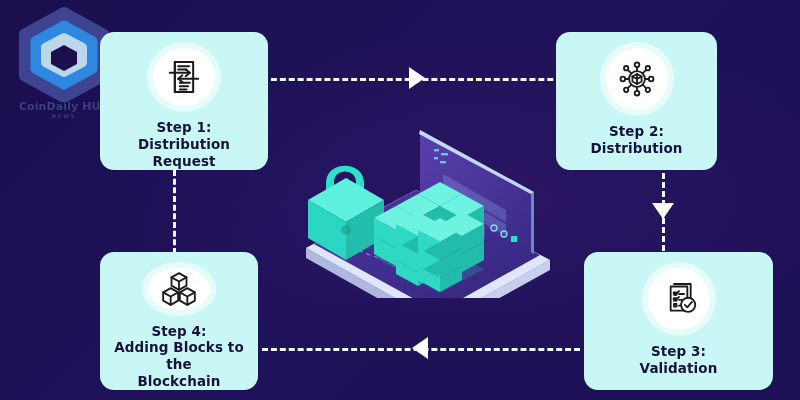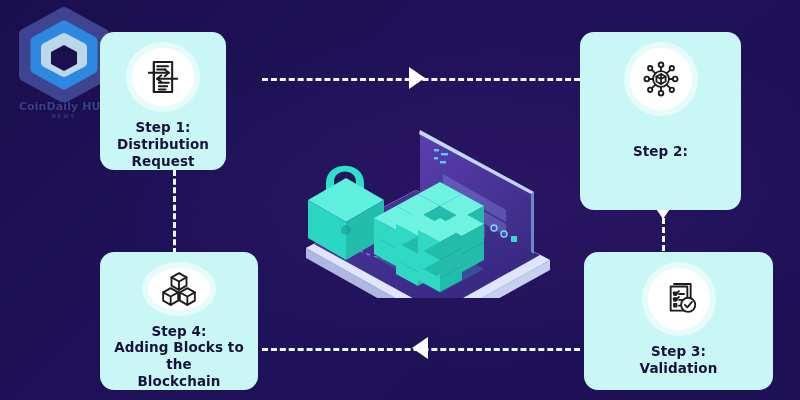--- a/index.html
+++ b/index.html
@@ -214,40 +214,40 @@
         <g>
           <polygon points="108,152 108,166 130,178 130,164" fill="#2fd9c4"></polygon>
           <polygon points="130,164 130,178 152,166 152,152" fill="#21bdaa"></polygon>
           <polygon points="130,158 130,172 152,184 152,170" fill="#2fd9c4"></polygon>
           <polygon points="152,170 152,184 174,172 174,158" fill="#21bdaa"></polygon>
         </g>
       </g>
     </svg>
   </div>
 
-  <div class="card" style="left:100px; top:32px; width:126px; height:138px;">
+  <div class="card" style="left:100px; top:32px; width:168px; height:138px;">
     <div class="icon-disc">
       <svg width="40" height="40" viewBox="0 0 48 48" fill="none" stroke="#1b1b1b" stroke-width="2.4" stroke-linecap="round" stroke-linejoin="round">
         <path d="M13 6 H35 V42 H13 Z"></path>
         <path d="M13 6 V42"></path>
         <path d="M17 11 H30 M17 15 H27"></path>
         <path d="M19 31 H31 M19 35 H29 M19 39 H27"></path>
         <path d="M7 19 H31"></path>
         <path d="M26 15 L31 19 L26 23"></path>
         <path d="M41 26 H17"></path>
         <path d="M22 22 L17 26 L22 30"></path>
       </svg>
     </div>
     <div class="card-label">
       <span>Step 1:</span>
       <span class="l2">Distribution Request</span>
     </div>
   </div>
 
-  <div class="card" style="left:580px; top:32px; width:161px; height:178px;gap:20px;">
+  <div class="card" style="left:556px; top:32px; width:161px; height:138px;">
     <div class="icon-disc">
       <svg width="40" height="40" viewBox="0 0 48 48" fill="none" stroke="#1b1b1b" stroke-width="2.2" stroke-linecap="round" stroke-linejoin="round">
         <circle cx="24" cy="24" r="9.5"></circle>
         <polygon points="24,18 29.5,21 29.5,27 24,30 18.5,27 18.5,21"></polygon>
         <path d="M24,18 L24,24 L29.5,21 M24,24 L18.5,21 M24,24 L24,30"></path>
         <circle cx="24" cy="7" r="2.8"></circle>
           <path d="M24 10 V14.5"></path>
         <circle cx="24" cy="41" r="2.8"></circle>
           <path d="M24 38 V33.5"></path>
         <circle cx="7" cy="24" r="2.8"></circle>
@@ -259,20 +259,21 @@
         <circle cx="37" cy="11" r="2.6"></circle>
           <path d="M35 13 L30.7 17.3"></path>
         <circle cx="11" cy="37" r="2.6"></circle>
           <path d="M13 35 L17.3 30.7"></path>
         <circle cx="37" cy="37" r="2.6"></circle>
           <path d="M35 35 L30.7 30.7"></path>
       </svg>
     </div>
     <div class="card-label">
       <span>Step 2:</span>
+      <span class="l2">Distribution</span>
     </div>
   </div>
 
   <div class="card" style="left:584px; top:252px; width:189px; height:138px;">
     <div class="icon-disc">
       <svg width="40" height="40" viewBox="0 0 48 48" fill="none" stroke="#1b1b1b" stroke-width="2.2" stroke-linecap="round" stroke-linejoin="round">
         <path d="M14 9 H34 V38 H14 Z"></path>
         <path d="M18 6 H38 V35"></path>
         <path d="M18 16 H21 V19 H18 Z"></path>
         <path d="M17.4 16.6 L19.5 19 L24 14.5"></path>

